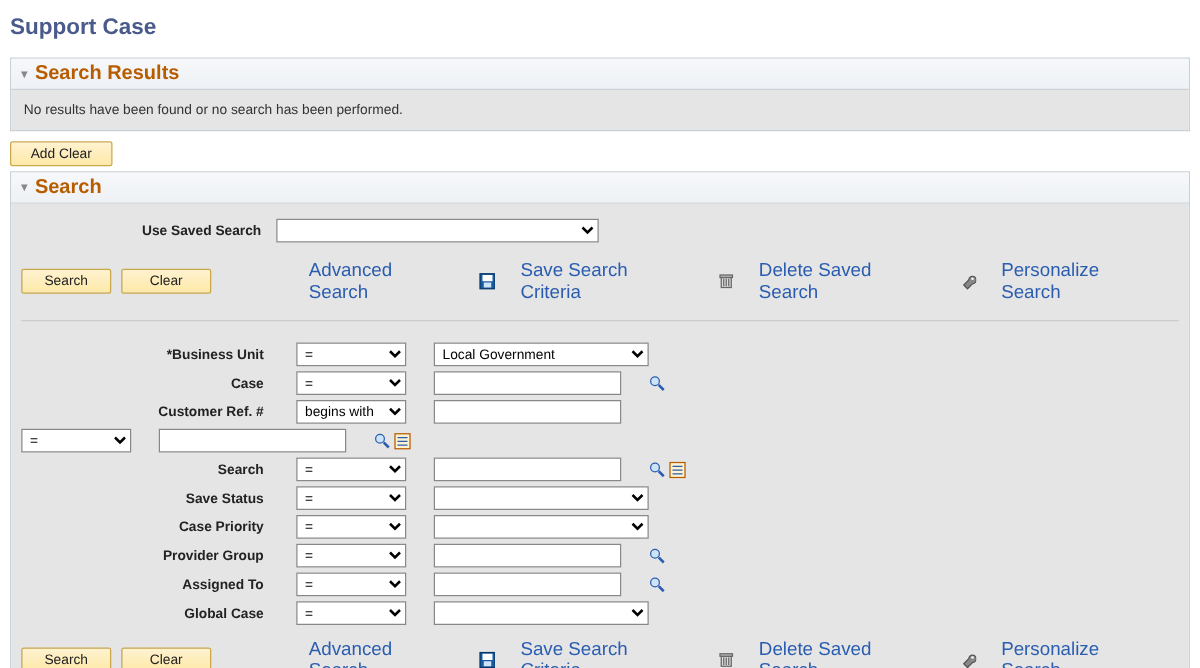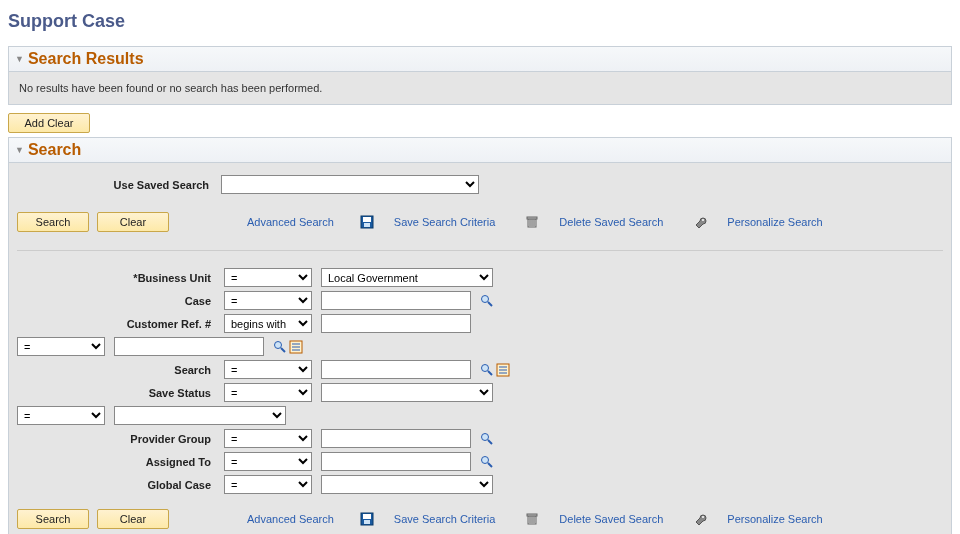--- a/index.html
+++ b/index.html
@@ -98,21 +98,21 @@
     padding: 4px 0;
   }
   .btn-group {
     display: flex;
     gap: 8px;
     margin-right: 70px;
   }
   .link {
     color: #2a5db0;
     cursor: pointer;
-    font-size: 11px;
+    font-size: 15px;
   }
   .link-group {
     display: flex;
     align-items: center;
     gap: 20px;
     margin-right: 22px;
   }
   .icon-svg { display: inline-block; vertical-align: middle; }
   .hr {
     border: 0;
@@ -121,21 +121,21 @@
   }
   .field-grid {
     display: flex;
     flex-direction: column;
     gap: 2px;
     margin-bottom: 6px;
   }
   .field-row {
     display: flex;
     align-items: center;
-    gap: 9px;
+    gap: 22px;
     height: 21px;
   }
   .field-label {
     width: 198px;
     text-align: right;
     font-weight: bold;
     color: #222;
     padding-right: 4px;
   }
   .lookup-icons {
@@ -291,20 +291,21 @@
         </span>
       </div>
 
       <div class="field-row">
         <span class="field-label">Save Status</span>
         <select class="sel op"><option>=</option></select>
         <select class="sel val"><option></option></select>
       </div>
 
       <div class="field-row">
+        <span class="field-label">Case Priority</span>
         <select class="sel op"><option>=</option></select>
         <select class="sel val"><option></option></select>
       </div>
 
       <div class="field-row">
         <span class="field-label">Provider Group</span>
         <select class="sel op"><option>=</option></select>
         <input class="inp" value="" style="">
         <span class="lookup-icons">
           <svg class="icon-svg" width="14" height="14">

